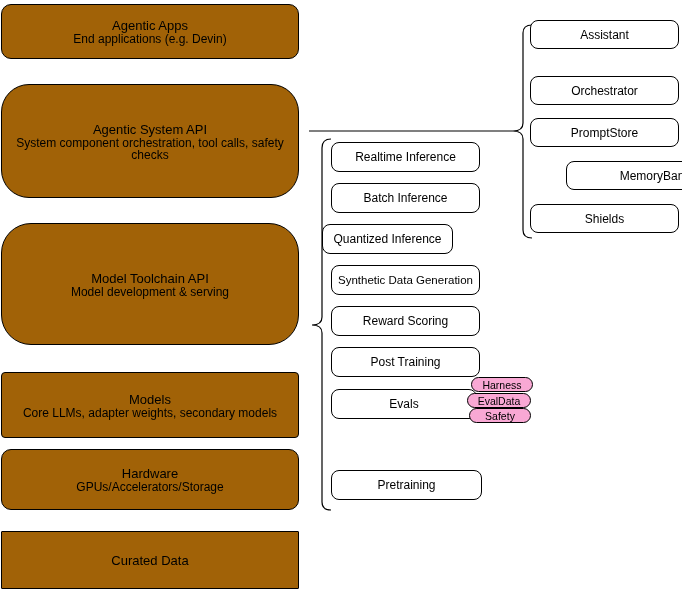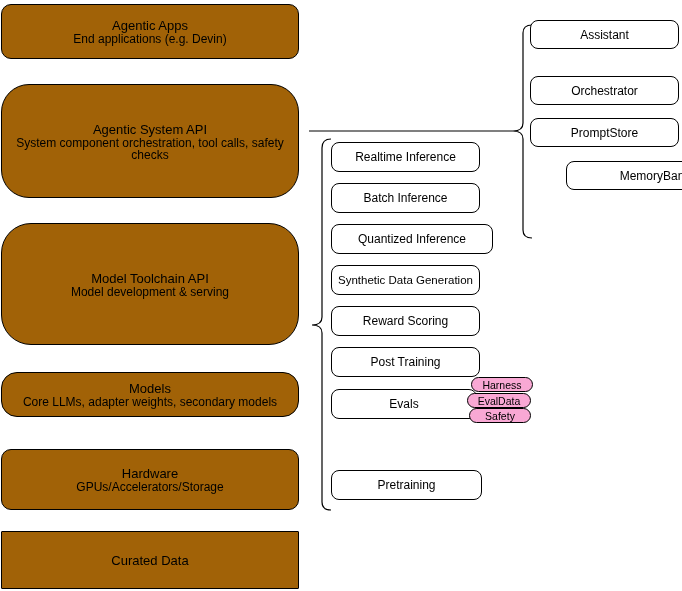--- a/index.html
+++ b/index.html
@@ -82,45 +82,46 @@
   <div class="node" style="left:1px; top:84px; width:298px; height:114px; border-radius:28px;">
     <div class="title">Agentic System API</div>
     <div class="subtitle">System component orchestration, tool calls, safety checks</div>
   </div>
 
   <div class="node" style="left:1px; top:223px; width:298px; height:122px; border-radius:30px;">
     <div class="title">Model Toolchain API</div>
     <div class="subtitle">Model development &amp; serving</div>
   </div>
 
-  <div class="node" style="left:1px; top:372px; width:298px; height:45px; border-radius:16px;">
+  <div class="node" style="left:1px; top:372px; width:298px; height:66px; border-radius:4px;">
     <div class="title">Models</div>
     <div class="subtitle">Core LLMs, adapter weights, secondary models</div>
   </div>
 
   <div class="node" style="left:1px; top:449px; width:298px; height:61px; border-radius:10px;">
     <div class="title">Hardware</div>
     <div class="subtitle">GPUs/Accelerators/Storage</div>
   </div>
 
   <div class="node" style="left:1px; top:531px; width:298px; height:58px; border-radius:1px;">
     <div class="title">Curated Data</div>
   </div>
 
   <div class="item" style="left:331px; top:142px; width:149px; height:30px;">Realtime Inference</div>
   <div class="item" style="left:331px; top:183px; width:149px; height:30px;">Batch Inference</div>
-  <div class="item" style="left:331px; top:224px; width:162px; height:30px;text-align:right;">Quantized Inference</div>
+  <div class="item" style="left:322px; top:224px; width:131px; height:30px;text-align:right;">Quantized Inference</div>
   <div class="item" style="left:331px; top:265px; width:149px; height:30px; font-size:11.5px;">Synthetic Data Generation</div>
   <div class="item" style="left:331px; top:306px; width:149px; height:30px;">Reward Scoring</div>
   <div class="item" style="left:331px; top:347px; width:149px; height:30px;">Post Training</div>
   <div class="item" style="left:331px; top:389px; width:146px; height:30px;">Evals</div>
   <div class="item" style="left:331px; top:470px; width:151px; height:30px;">Pretraining</div>
 
   <div class="pill" style="left:471px; top:377px; width:62px; height:15px;">Harness</div>
   <div class="pill" style="left:467px; top:393px; width:64px; height:15px;">EvalData</div>
   <div class="pill" style="left:469px; top:408px; width:62px; height:15px;">Safety</div>
 
   <div class="item" style="left:530px; top:20px; width:149px; height:29px;">Assistant</div>
   <div class="item" style="left:530px; top:76px; width:149px; height:29px;">Orchestrator</div>
   <div class="item" style="left:530px; top:118px; width:149px; height:29px;">PromptStore</div>
   <div class="item" style="left:530px; top:161px; width:178px; height:29px;margin-left:36px;">MemoryBank</div>
+  <div class="item" style="left:530px; top:204px; width:149px; height:29px;">Shields</div>
 
 </div>
 
 </body></html>

